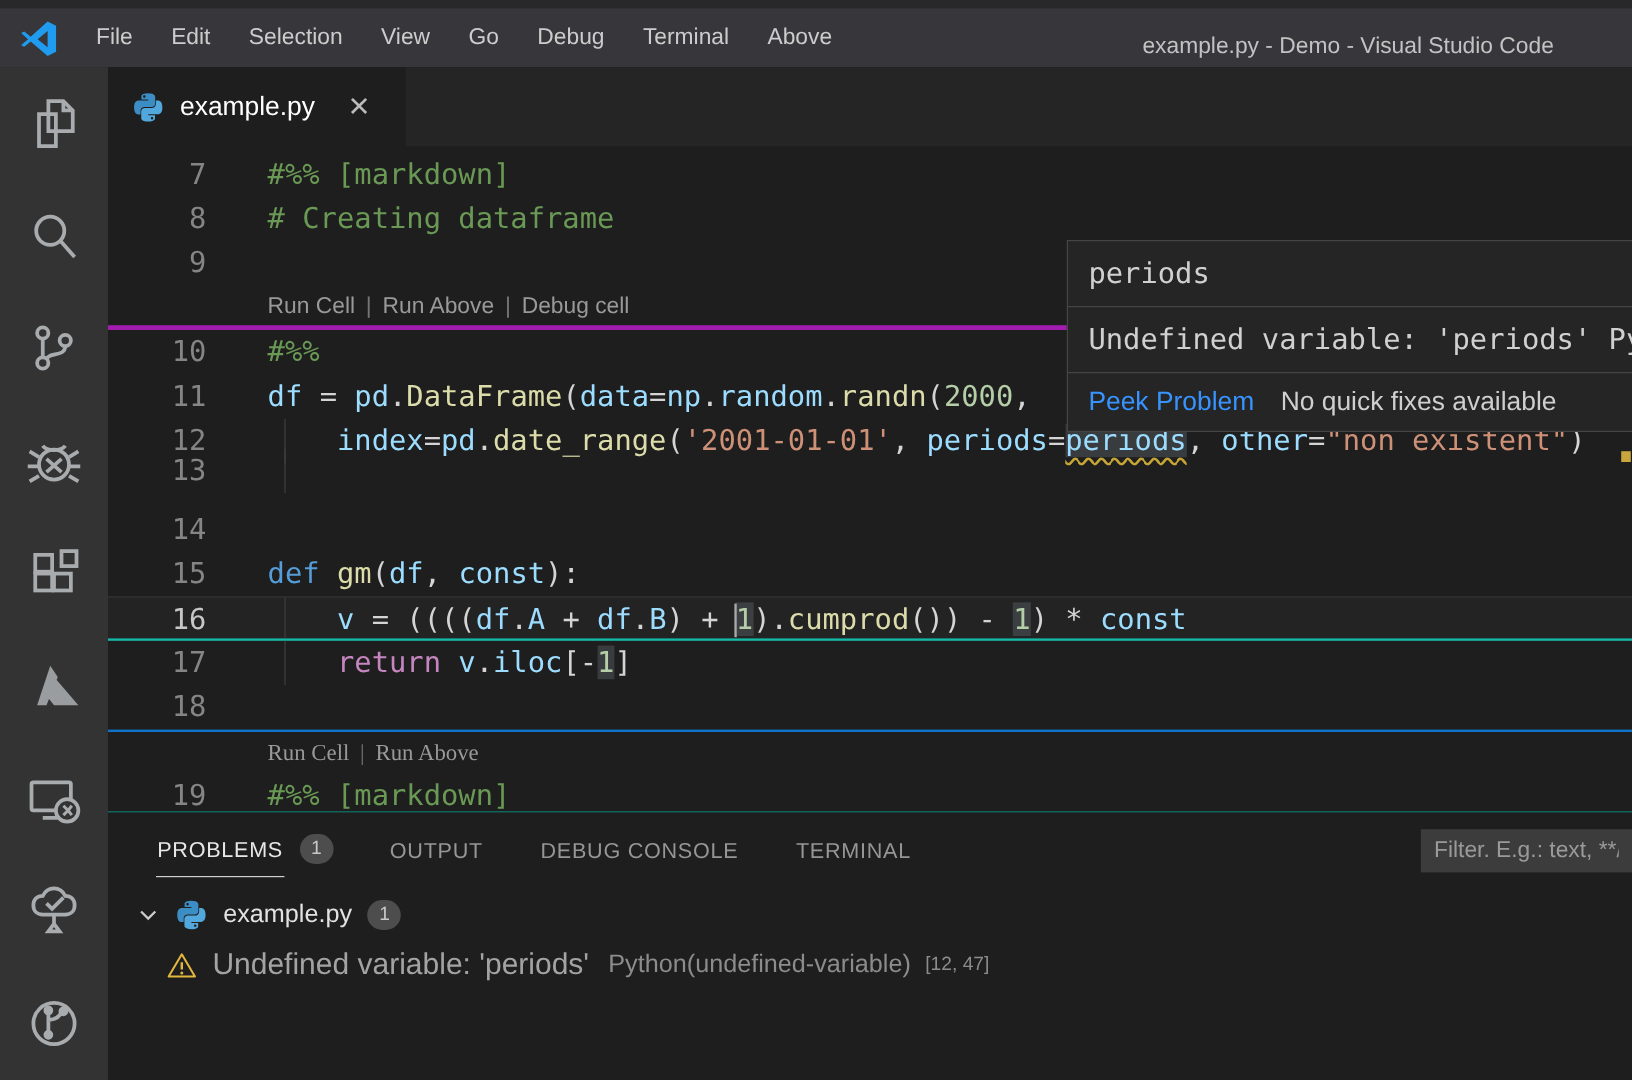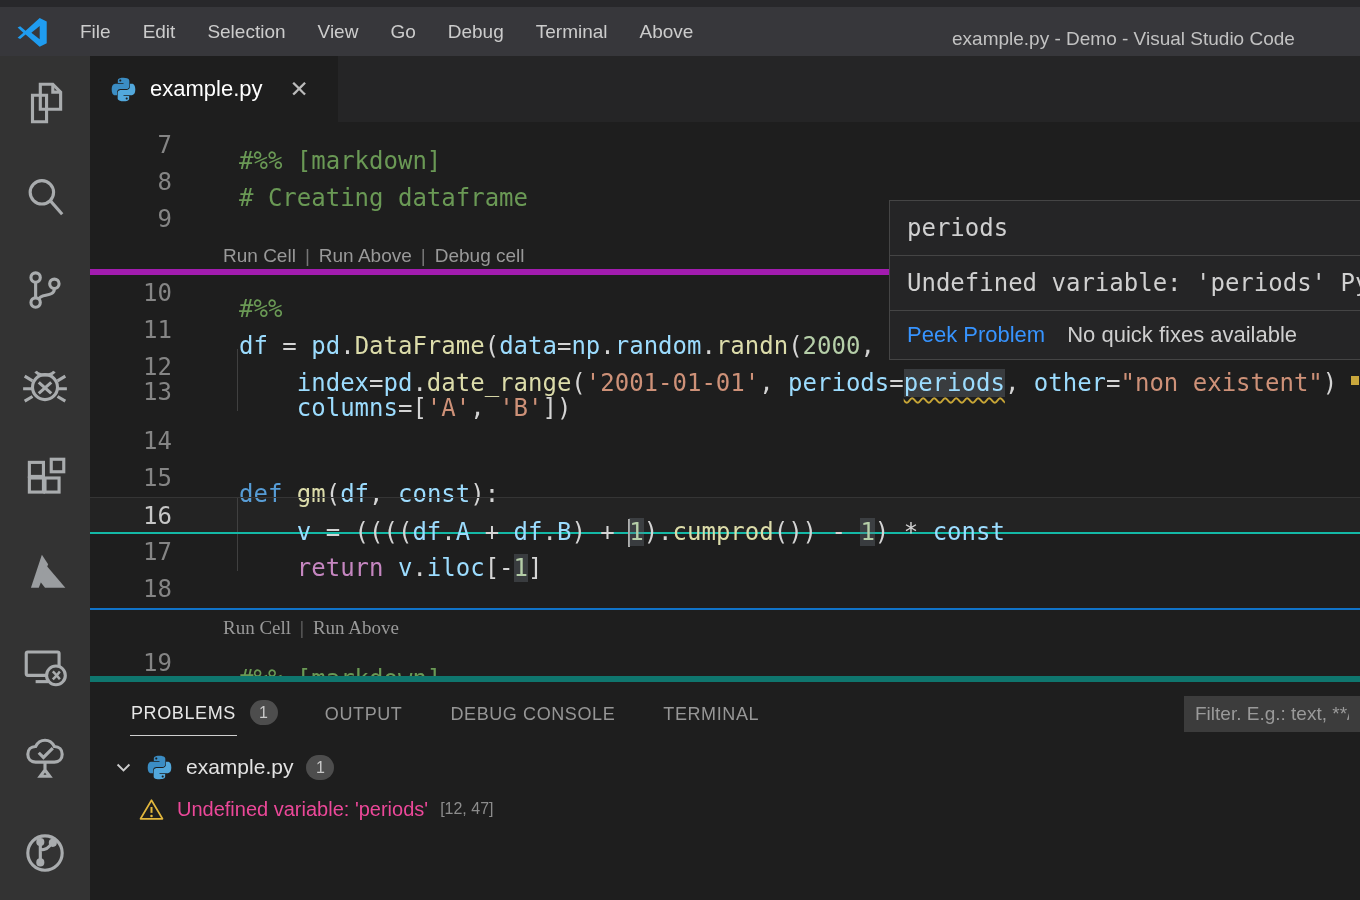--- a/index.html
+++ b/index.html
@@ -24,61 +24,61 @@
   
   .tabbar{position:absolute;left:90px;top:56px;right:0;height:66px;background:#252526}
   .tab{position:absolute;left:0;top:0;width:248px;height:66px;background:#1e1e1e;
     display:flex;align-items:center;padding:0 20px;box-sizing:border-box;gap:13px}
   .tab-label{color:#ffffff;font-size:22px}
   .tab-close{color:#bbbbbb;font-size:23px;margin-left:14px}
   
   .editor{position:absolute;left:90px;top:122px;right:0;height:554px;background:#1e1e1e;overflow:hidden}
   .erow{position:absolute;left:0;right:0;height:37px;box-sizing:border-box}
   .erow.current{background:rgba(255,255,255,.025);border-top:1px solid #353535;border-bottom:2px solid #14b8a6}
-  .erow.div-bottom{border-bottom:6px solid #a21caf}
+  .erow.div-bottom{border-bottom:4px solid #a21caf}
   .erow.div-top{border-top:2px solid #1073c9}
   .ln{position:absolute;left:0;width:82px;text-align:right;color:#858585;
     font:24px/36px "DejaVu Sans Mono",monospace}
   .erow.current .ln{color:#c6c6c6}
-  .codeline{position:absolute;left:133px;top:0;margin:16px;font:24px/36px "DejaVu Sans Mono",monospace;white-space:pre}
+  .codeline{position:absolute;left:133px;top:0;margin:0;font:24px/36px "DejaVu Sans Mono",monospace;white-space:pre}
   .codelens{position:absolute;left:133px;top:0;color:#999999;font-size:19px;line-height:36px;white-space:nowrap}
   .codelens .sep{color:#767676;padding:0 9px}
   .guide{position:absolute;left:147px;top:0;bottom:0;width:1px;background:#404040}
   .tk-c{color:#6a9955}.tk-k{color:#569cd6}.tk-kc{color:#c586c0}.tk-v{color:#9cdcfe}
   .tk-f{color:#dcdcaa}.tk-n{color:#b5cea8}.tk-s{color:#ce9178}.tk-p{color:#d4d4d4}
   .hl{background:rgba(115,125,135,.32)}
   .sq{text-decoration:underline;text-decoration-style:wavy;text-decoration-color:#c8a636;
       text-decoration-thickness:2px;text-underline-offset:6px}
   .cursor{display:inline-block;width:2px;height:28px;background:#aeafad;vertical-align:middle;
       margin-left:-1px;margin-right:-1px}
   .ruler-warn{position:absolute;right:1px;top:254px;width:8px;height:9px;background:#c9a73c}
   
   .hover{position:absolute;left:889px;top:200px;width:530px;background:#252526;
     border:1px solid #454545;box-sizing:border-box;z-index:30}
   .hover-row1,.hover-row2{font:24px/1 "DejaVu Sans Mono",monospace;color:#d0d0d0;
     padding:15px 17px;white-space:nowrap;overflow:hidden;border-bottom:1px solid #454545}
   .hover-row3{display:flex;align-items:center;gap:22px;padding:11px 17px;font-size:22px}
   .hover-link{color:#3794ff;cursor:pointer}
   .hover-nofix{color:#cfcfcf}
   
-  .panel{position:absolute;left:90px;top:676px;right:0;bottom:0;background:#1e1e1e;border-top:6px solid #0f766e}
+  .panel{position:absolute;left:90px;top:676px;right:0;bottom:0;background:#1e1e1e;border-top:1px solid #0f766e}
   .panel-header{position:relative;height:60px;display:flex;align-items:center;padding-left:40px;gap:46px}
   .ptab{display:flex;align-items:center;gap:13px;font-size:18px;letter-spacing:.6px;color:#969696;cursor:pointer}
   .ptab .ptab-label{padding:15px 1px 11px}
   .ptab.active .ptab-label{color:#e7e7e7;border-bottom:1px solid #cfcfcf}
   .badge{background:#4d4d4d;color:#c8c8c8;border-radius:13px;min-width:14px;height:25px;
     line-height:25px;text-align:center;font-size:16px;padding:0 7px}
   .filter{position:absolute;right:0;top:14px;width:176px;height:36px;background:#3c3c3c;border:0;
     color:#bbbbbb;font-size:19px;padding:0 11px;box-sizing:border-box;outline:none;
     font-family:"Liberation Sans",sans-serif}
   .filter::placeholder{color:#9a9a9a}
   .tree-row1{display:flex;align-items:center;gap:13px;height:42px;padding-left:24px;margin-top:4px;cursor:pointer}
   .tree-row2{display:flex;align-items:center;gap:12px;height:42px;padding-left:48px;cursor:pointer}
   .file-label{color:#e2e2e2;font-size:21px}
-  .msg{color:#ec4899;font-size:20px}
+  .msg{color:#a3a3a3;font-size:25px}
   .src{color:#8c8c8c;font-size:21px;margin-left:4px}
   .pos{color:#8c8c8c;font-size:16px}
   .pyicon{width:27px;height:27px}
   .chev{width:19px;height:19px}
   .warnicon{width:27px;height:27px}
 </style>
 </head>
 <body>
 
 <div class="titlebar">
@@ -206,21 +206,20 @@
         <div class="ln">11</div>
         <pre class="codeline"><span class="tk-v">df</span><span class="tk-p"> = </span><span class="tk-v">pd</span><span class="tk-p">.</span><span class="tk-f">DataFrame</span><span class="tk-p">(</span><span class="tk-v">data</span><span class="tk-p">=</span><span class="tk-v">np</span><span class="tk-p">.</span><span class="tk-v">random</span><span class="tk-p">.</span><span class="tk-f">randn</span><span class="tk-p">(</span><span class="tk-n">2000</span><span class="tk-p">, </span></pre>
       </div>
       <div class="erow" style="top: 227px;">
         <div class="ln">12</div>
         <pre class="codeline"><span class="tk-p">    </span><span class="tk-v">index</span><span class="tk-p">=</span><span class="tk-v">pd</span><span class="tk-p">.</span><span class="tk-f">date_range</span><span class="tk-p">(</span><span class="tk-s">'2001-01-01'</span><span class="tk-p">, </span><span class="tk-v">periods</span><span class="tk-p">=</span><span class="tk-v hl sq">periods</span><span class="tk-p">, </span><span class="tk-v">other</span><span class="tk-p">=</span><span class="tk-s">"non existent"</span><span class="tk-p">)</span></pre>
         <div class="guide"></div>
       </div>
       <div class="erow" style="top: 252px;">
         <div class="ln">13</div>
-        <pre class="codeline"><span class="tk-p">    </span><span class="tk-v">columns</span><span class="tk-p">=[</span><span class="tk-s">'A'</span><span class="tk-p">, </span><span class="tk-s">'B'</span><span class="tk-p">])</span></pre>
         <div class="guide"></div>
       </div>
       <div class="erow" style="top: 301px;">
         <div class="ln">14</div>
         <pre class="codeline"></pre>
       </div>
       <div class="erow" style="top: 338px;">
         <div class="ln">15</div>
         <pre class="codeline"><span class="tk-k">def</span><span class="tk-p"> </span><span class="tk-f">gm</span><span class="tk-p">(</span><span class="tk-v">df</span><span class="tk-p">, </span><span class="tk-v">const</span><span class="tk-p">):</span></pre>
       </div>
@@ -286,15 +285,16 @@
     <span class="file-label">example.py</span>
     <span class="badge">1</span>
   </div>
   <div class="tree-row2">
     <svg class="warnicon" viewBox="0 0 32 32">
       <path fill="none" stroke="#e2b73d" stroke-width="2" stroke-linejoin="round" d="M16 5 L29 27 H3 Z"></path>
       <path stroke="#e2b73d" stroke-width="2.4" d="M16 13 v7"></path>
       <circle fill="#e2b73d" cx="16" cy="23.6" r="1.5"></circle>
     </svg>
     <span class="msg">Undefined variable: 'periods'</span>
+    <span class="src">Python(undefined-variable)</span>
     <span class="pos">[12, 47]</span>
   </div>
 </div>
 
 </body></html>

